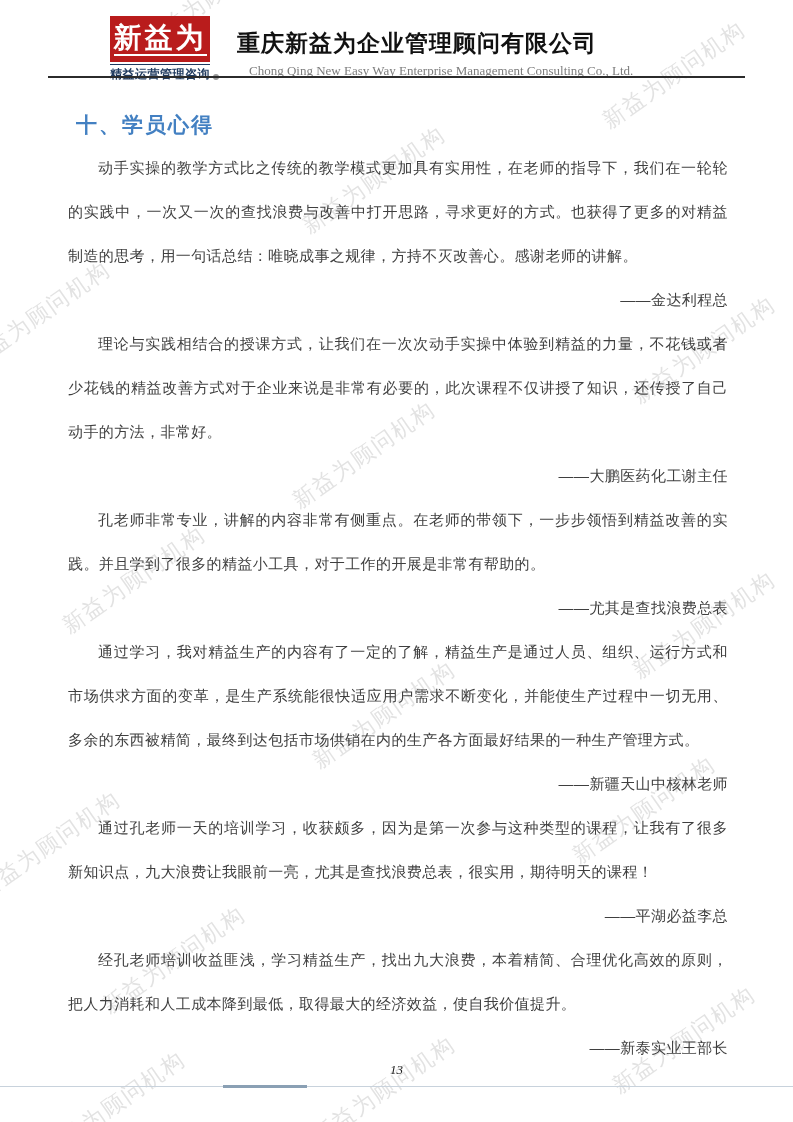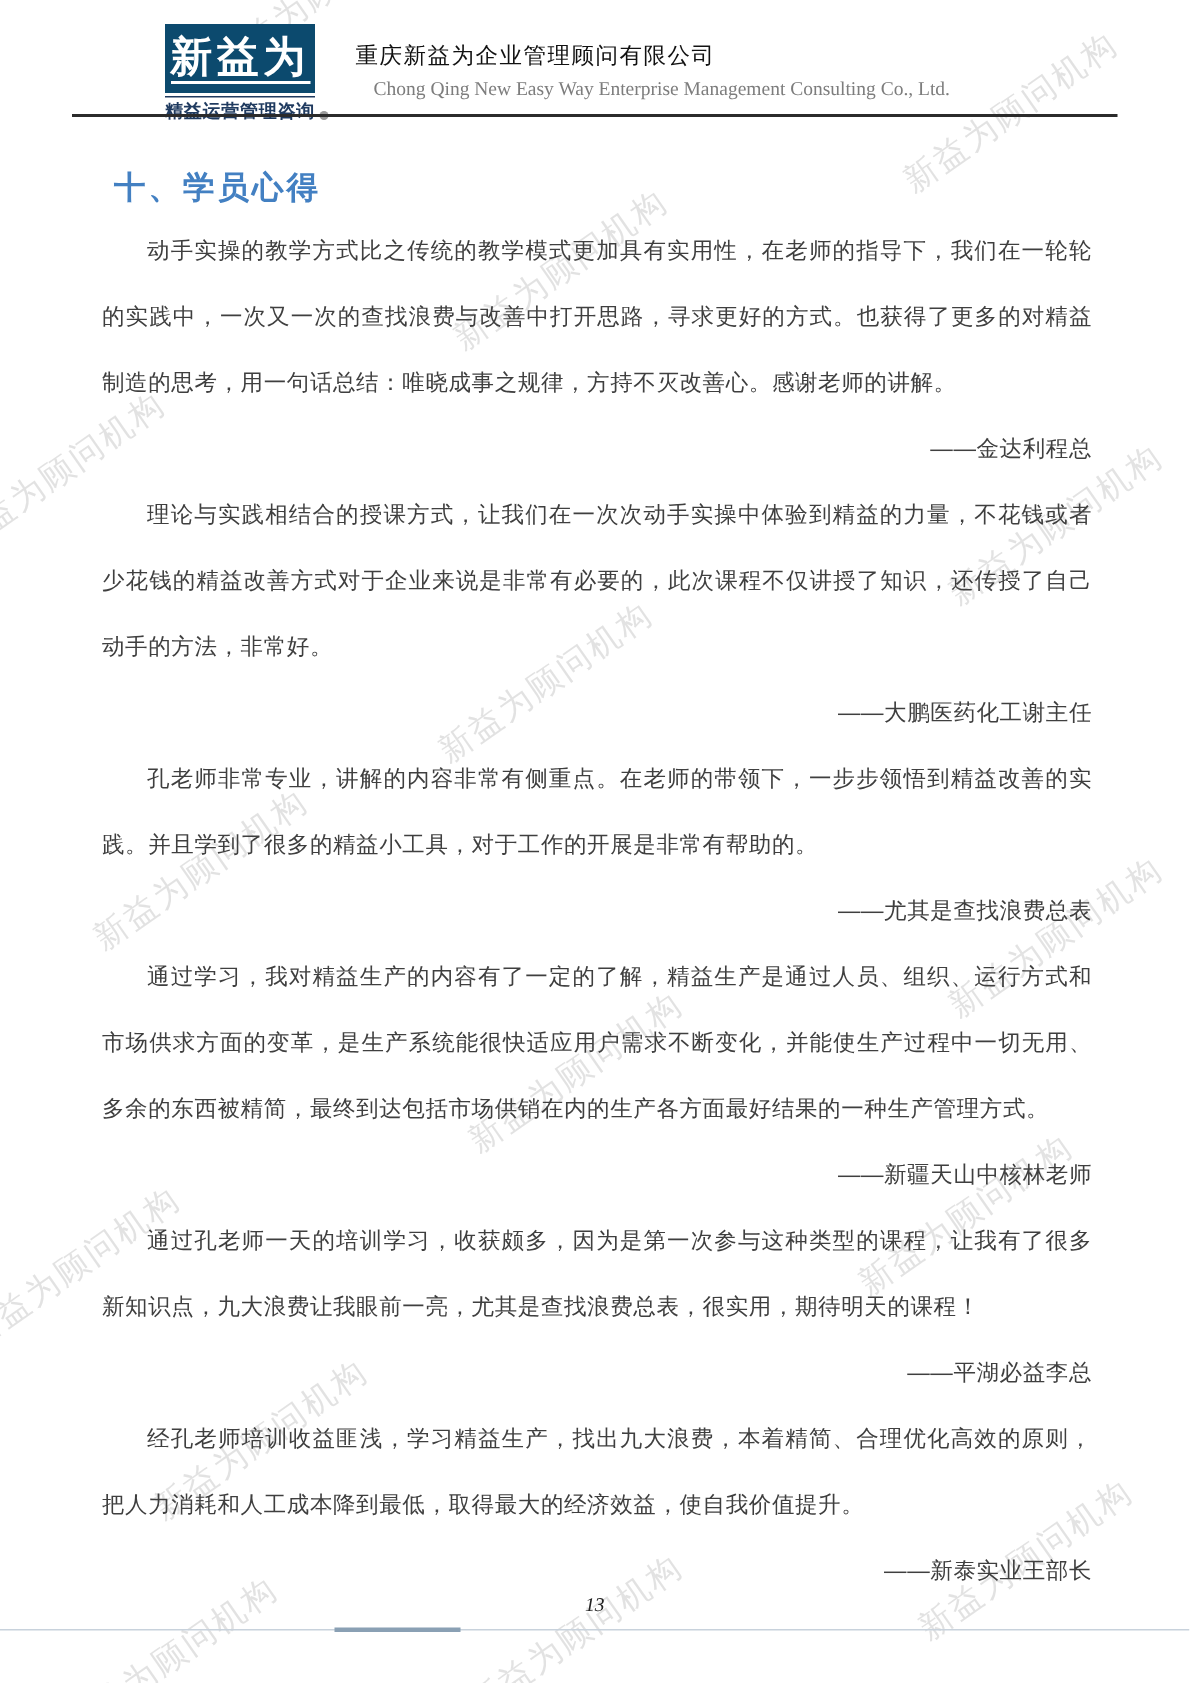--- a/index.html
+++ b/index.html
@@ -22,41 +22,41 @@
     letter-spacing:2px;
     white-space:nowrap;
     transform:rotate(-35deg);
     user-select:none;
   }
 
   
   .header { position:absolute; top:0; left:0; right:0; z-index:2; }
   .logo { position:absolute; left:110px; top:16px; width:104px; }
   .logo-box {
-    background:#0c4a6e;
+    background:#b91c1c;
     color:#ffffff;
     width:100px; height:46px;
     display:flex; align-items:center; justify-content:center;
   }
   .logo-box span {
     font-size:28px; font-weight:bold; letter-spacing:3px;
     border-bottom:2px solid #ffffff; line-height:1.15;
   }
   .logo-sub-row { display:flex; align-items:center; margin-top:2px; }
   .logo-sub {
     color:#1f3a5f; font-weight:bold; font-size:12px; letter-spacing:0.5px;
     border-top:1px solid #1f3a5f; padding-top:1px; white-space:nowrap;text-align:center;
   }
   .logo-dot {
     width:6px; height:6px; border-radius:50%;
     background:#9a9a9a; margin-left:3px; margin-top:6px; flex:0 0 auto;
   }
   .company { position:absolute; left:237px; top:28px; }
   .company-cn {
-    font-size:15px; font-weight:normal; color:#111111; letter-spacing:1px;
+    font-size:23px; font-weight:bold; color:#111111; letter-spacing:1px;
     white-space:nowrap;
   }
   .company-en {
     font-family:"Liberation Serif", serif;
     font-size:13px; color:#7d7d7d; margin-top:4px; white-space:nowrap;margin-left:12px;
   }
   .header-rule {
     position:absolute; top:76px; left:48px; right:48px;
     height:2px; background:#2b2b2b;
   }

